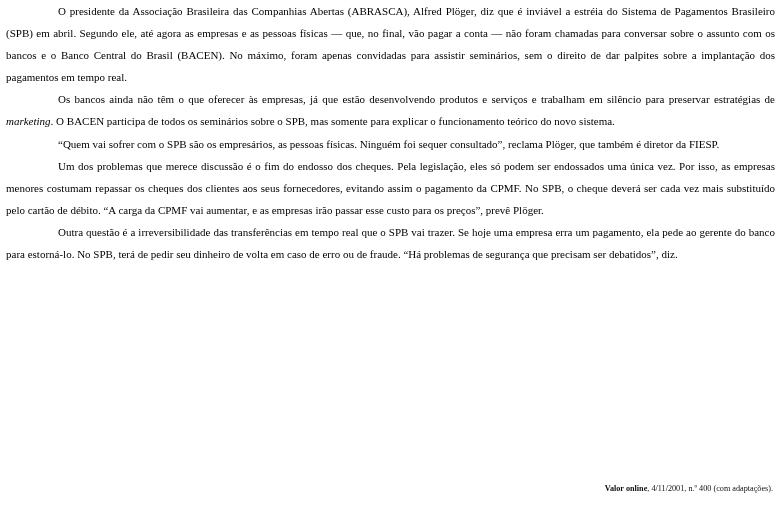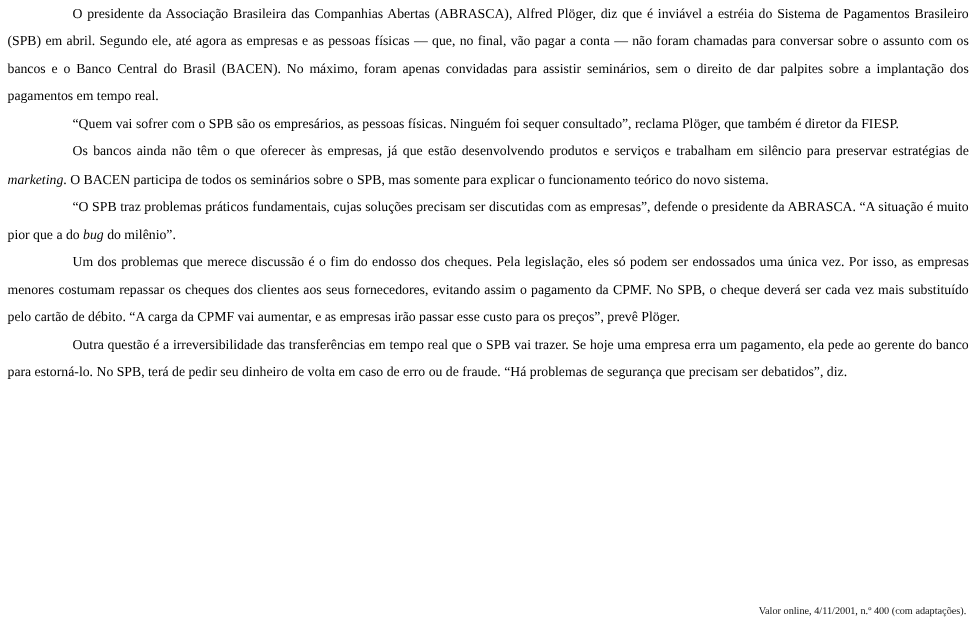--- a/index.html
+++ b/index.html
@@ -35,28 +35,27 @@
     .source {
       position: absolute;
       right: 6px;
       top: 484px;
       font-family: "Liberation Serif", "DejaVu Serif", serif;
       font-size: 8.2px;
       color: #111111;
       white-space: nowrap;
     }
     .source .pub {
-      font-weight: normal;
+      font-weight: bold;
     }
   </style>
 </head>
 <body>
 
 <div class="doc">
   <p><span>O presidente da Associação Brasileira das Companhias Abertas (ABRASCA), Alfred Plöger, diz que é inviável a estréia do Sistema de Pagamentos Brasileiro (SPB) em abril. Segundo ele, até agora as empresas e as pessoas físicas — que, no final, vão pagar a conta — não foram chamadas para conversar sobre o assunto com os bancos e o Banco Central do Brasil (BACEN). No máximo, foram apenas convidadas para assistir seminários, sem o direito de dar palpites sobre a implantação dos pagamentos em tempo real.</span></p>
+  <p><span>Os bancos ainda não têm o que oferecer às empresas, já que estão desenvolvendo produtos e serviços e trabalham em silêncio para preservar estratégias de </span><em>marketing</em><span>. O BACEN participa de todos os seminários sobre o SPB, mas somente para explicar o funcionamento teórico do novo sistema.</span></p>
   <p><span>“Quem vai sofrer com o SPB são os empresários, as pessoas físicas. Ninguém foi sequer consultado”, reclama Plöger, que também é diretor da FIESP.</span></p>
-  <p><span>Os bancos ainda não têm o que oferecer às empresas, já que estão desenvolvendo produtos e serviços e trabalham em silêncio para preservar estratégias de </span><em>marketing</em><span>. O BACEN participa de todos os seminários sobre o SPB, mas somente para explicar o funcionamento teórico do novo sistema.</span></p>
-  <p><span>“O SPB traz problemas práticos fundamentais, cujas soluções precisam ser discutidas com as empresas”, defende o presidente da ABRASCA. “A situação é muito pior que a do </span><em>bug</em><span> do milênio”.</span></p>
   <p><span>Um dos problemas que merece discussão é o fim do endosso dos cheques. Pela legislação, eles só podem ser endossados uma única vez. Por isso, as empresas menores costumam repassar os cheques dos clientes aos seus fornecedores, evitando assim o pagamento da CPMF. No SPB, o cheque deverá ser cada vez mais substituído pelo cartão de débito. “A carga da CPMF vai aumentar, e as empresas irão passar esse custo para os preços”, prevê Plöger.</span></p>
   <p><span>Outra questão é a irreversibilidade das transferências em tempo real que o SPB vai trazer. Se hoje uma empresa erra um pagamento, ela pede ao gerente do banco para estorná-lo. No SPB, terá de pedir seu dinheiro de volta em caso de erro ou de fraude. “Há problemas de segurança que precisam ser debatidos”, diz.</span></p>
 </div>
 
 <div class="source"><span class="pub">Valor online</span><span>, 4/11/2001, n.º 400 (com adaptações).</span></div>
 
 </body></html>

